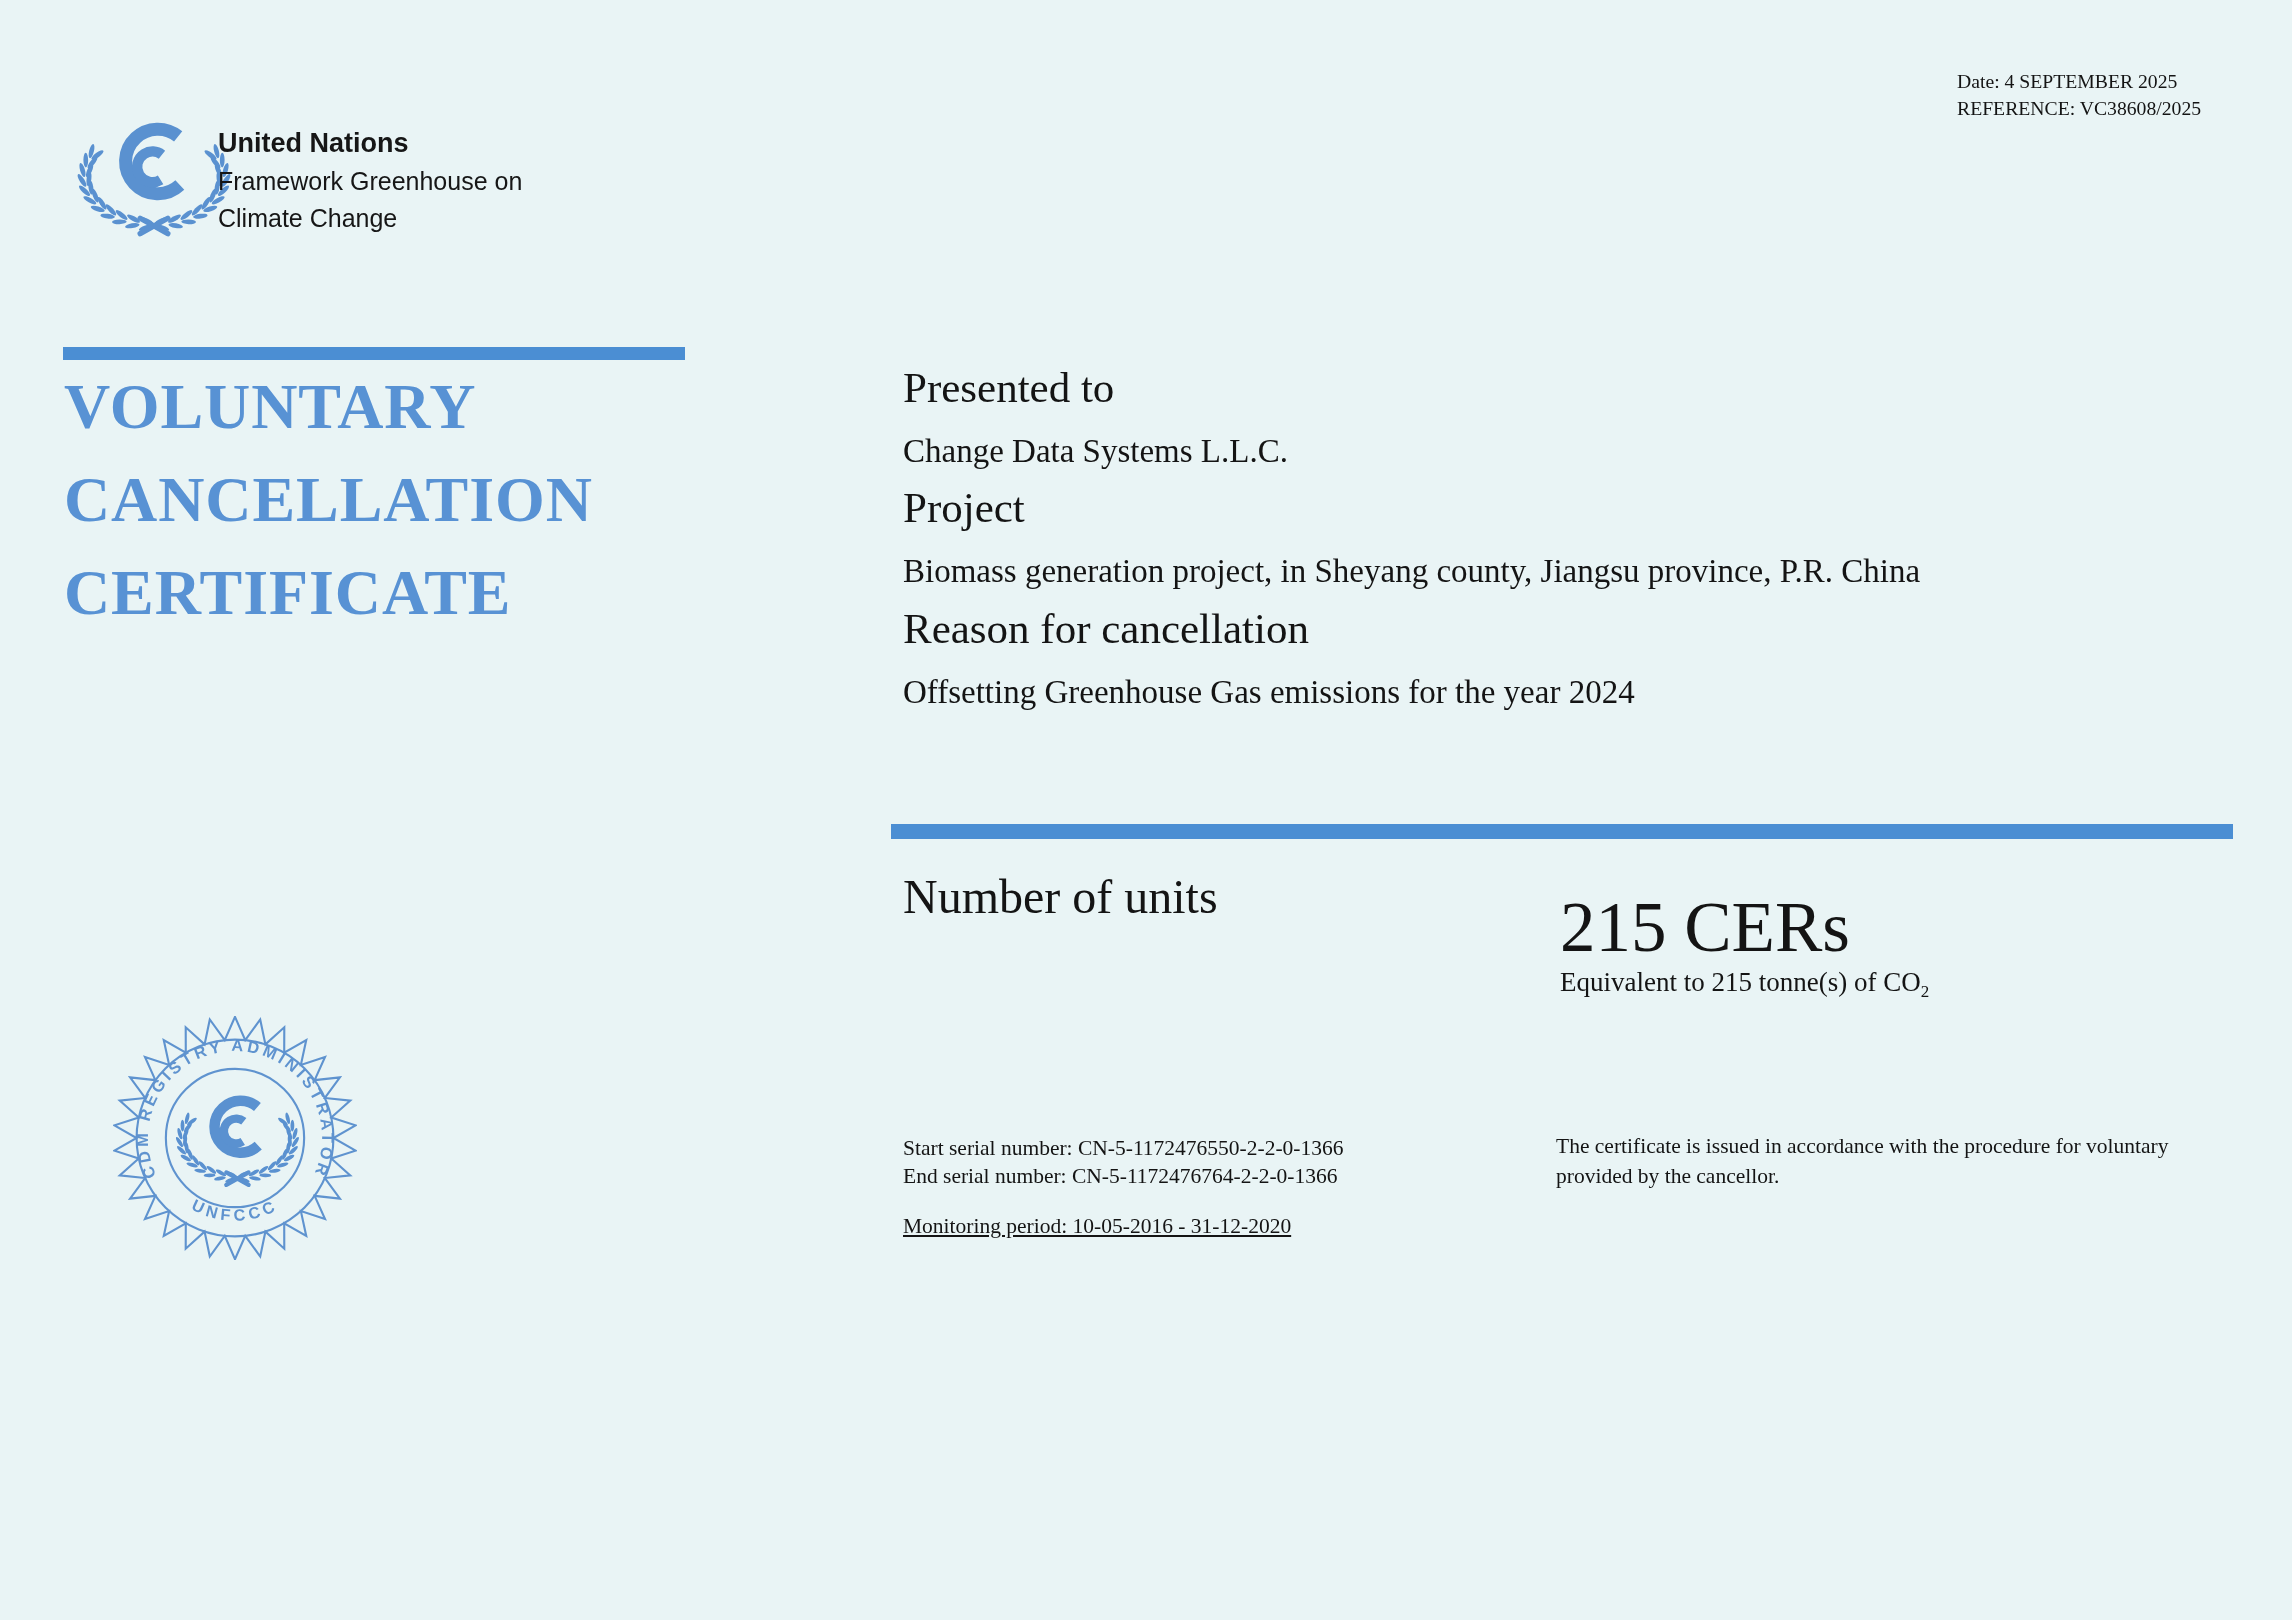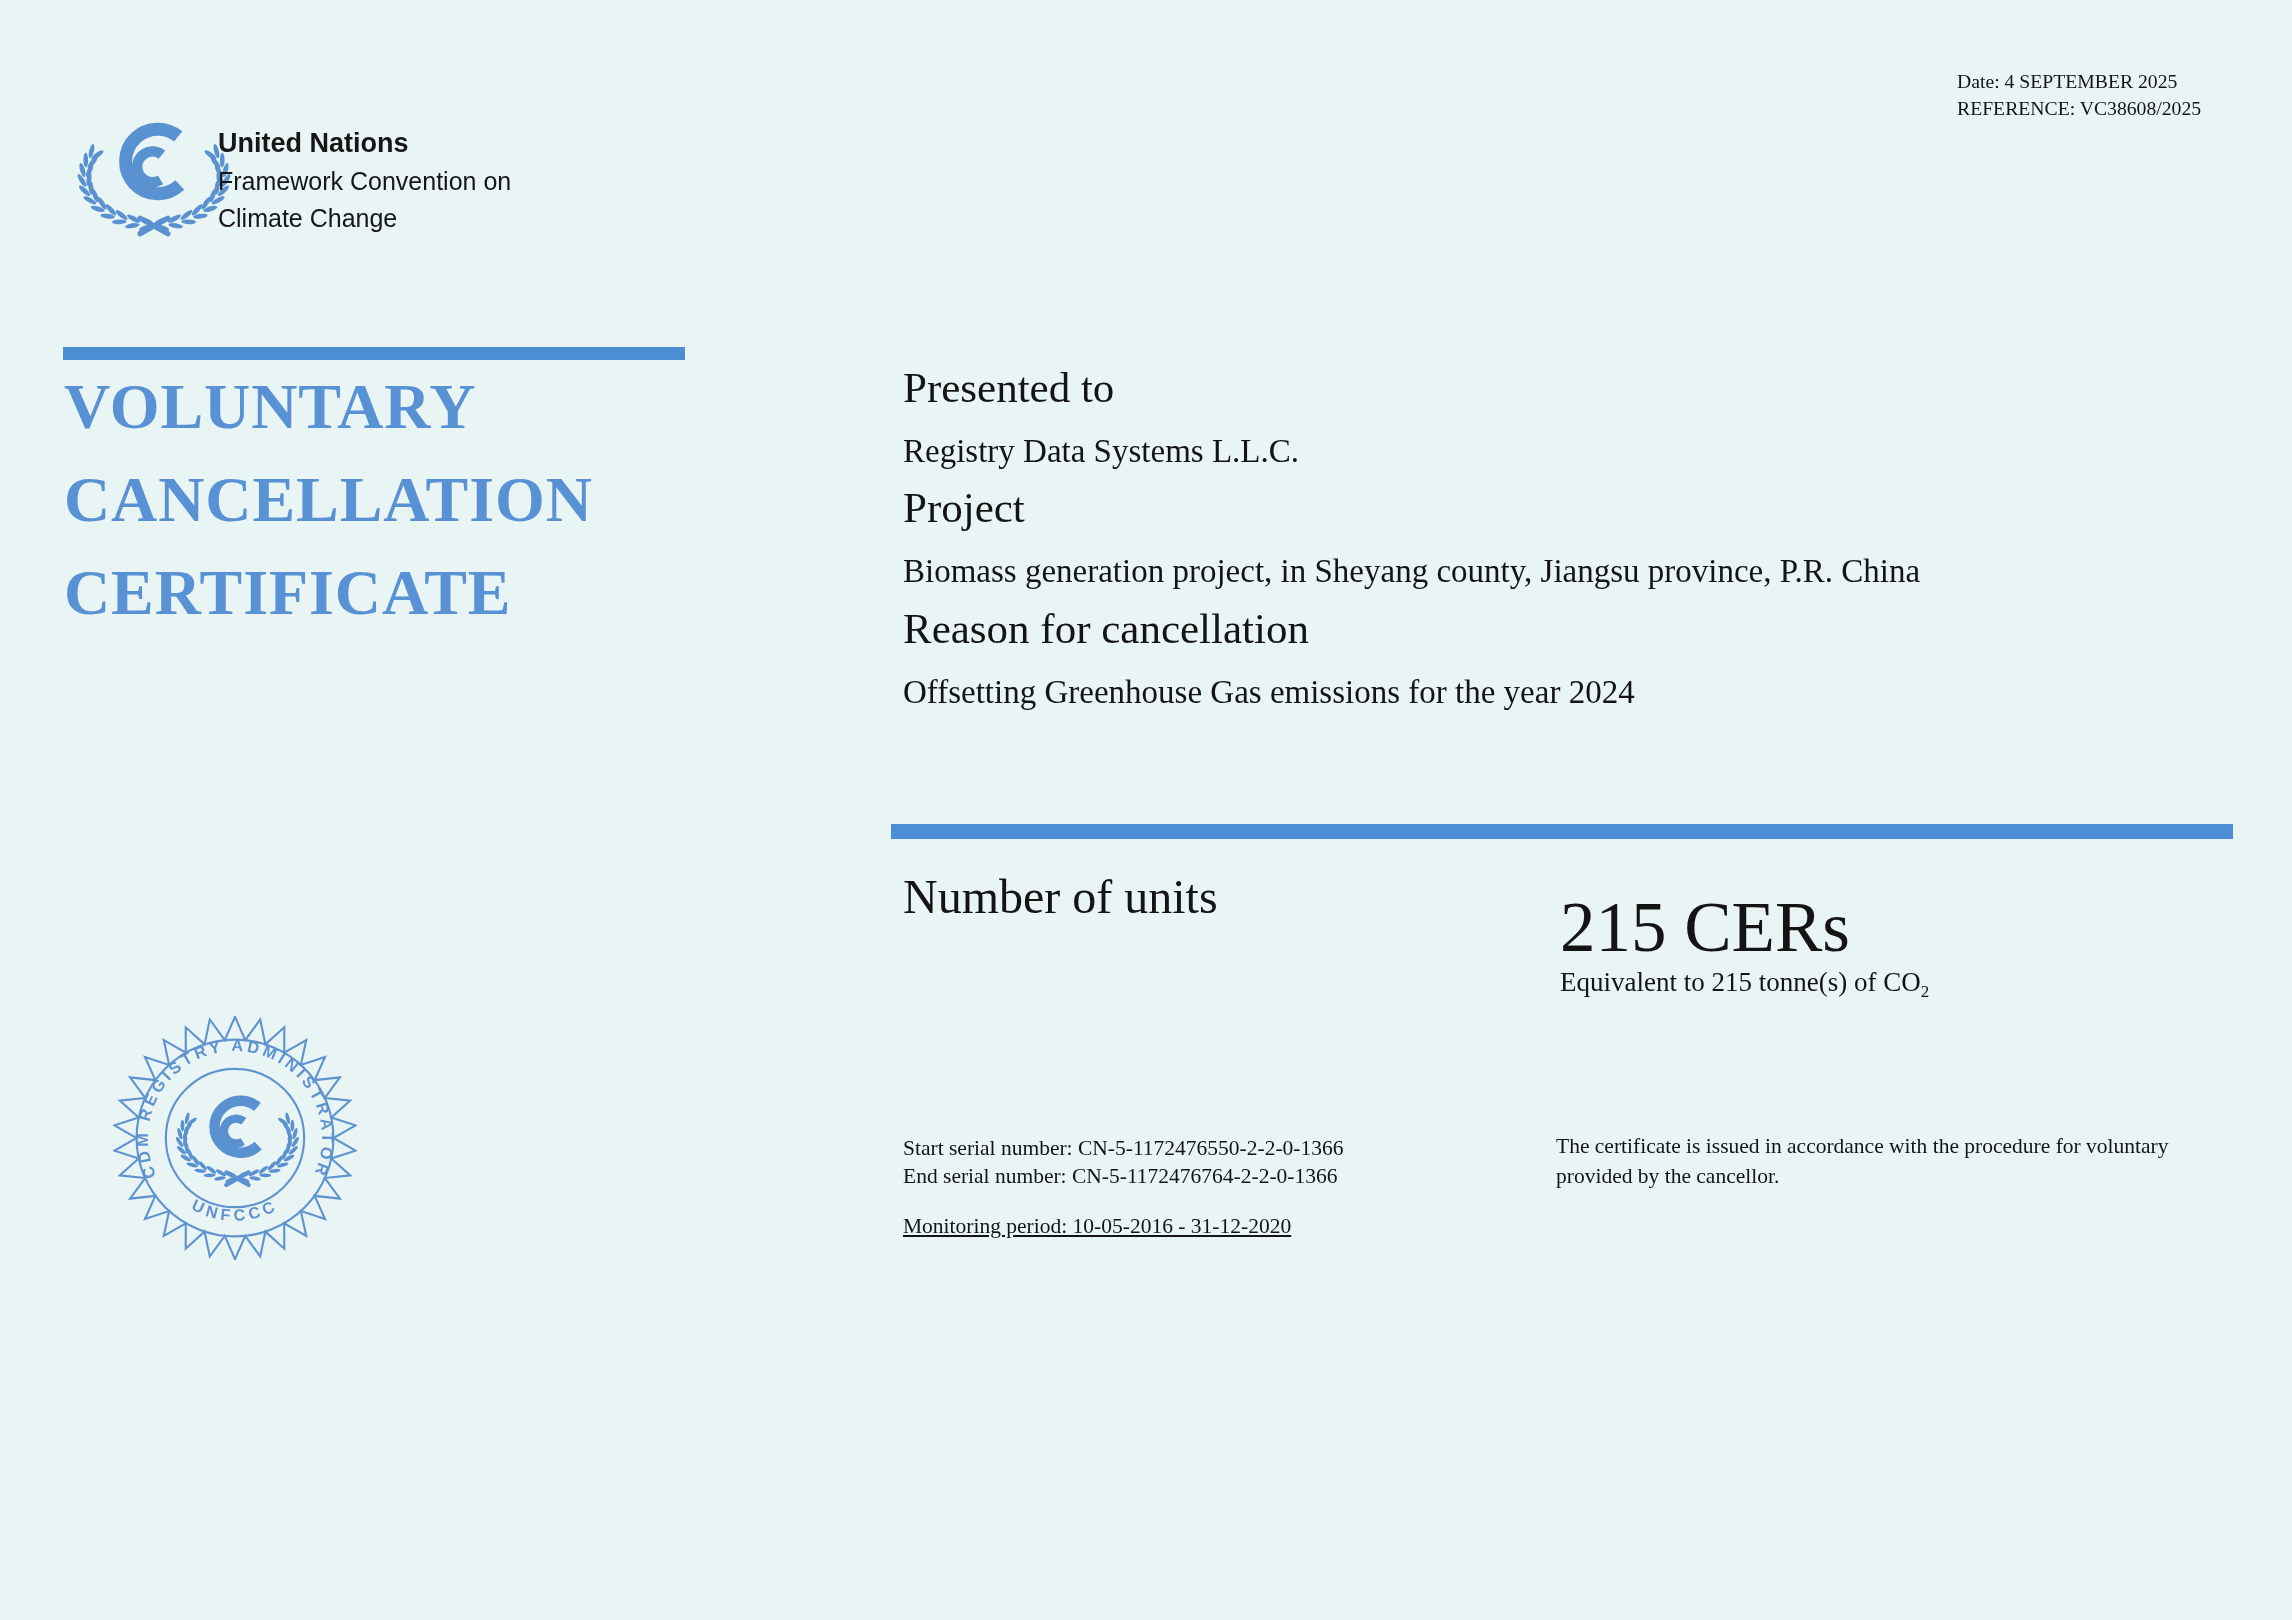--- a/index.html
+++ b/index.html
@@ -153,33 +153,33 @@
         <g transform="translate(180.7 47.8) rotate(-123.8)">
           <ellipse cx="7" cy="-2.4" rx="9.5" ry="3.1" fill="#5a91d0" transform="rotate(-20)"></ellipse>
           <ellipse cx="7" cy="2.4" rx="9.5" ry="3.1" fill="#5a91d0" transform="rotate(20)"></ellipse>
         </g>
         <path d="M82,148 L118,128 M82,128 L118,148" stroke="#5a91d0" stroke-width="7" stroke-linecap="round" fill="none"></path>
       </g>
     </svg>
 
   <div class="abs un-wordmark">
     <div class="org">United Nations</div>
-    <div class="sub">Framework Convention on</div>
+    <div class="sub">Framework Greenhouse on</div>
     <div class="sub">Climate Change</div>
   </div>
 
   <div class="abs title-bar"></div>
   <div class="abs cert-title">
     <div>VOLUNTARY</div>
     <div>CANCELLATION</div>
     <div>CERTIFICATE</div>
   </div>
 
   <div class="abs h-label pos-presented">Presented to</div>
-  <div class="abs body-line pos-name">Registry Data Systems L.L.C.</div>
+  <div class="abs body-line pos-name">Change Data Systems L.L.C.</div>
   <div class="abs h-label pos-project-label">Project</div>
   <div class="abs body-line pos-project">Biomass generation project, in Sheyang county, Jiangsu province, P.R. China</div>
   <div class="abs h-label pos-reason-label">Reason for cancellation</div>
   <div class="abs body-line pos-reason">Offsetting Greenhouse Gas emissions for the year 2024</div>
 
   <div class="abs section-bar"></div>
 
   <div class="abs units-label">
     <div>Number of units</div>
   </div>

